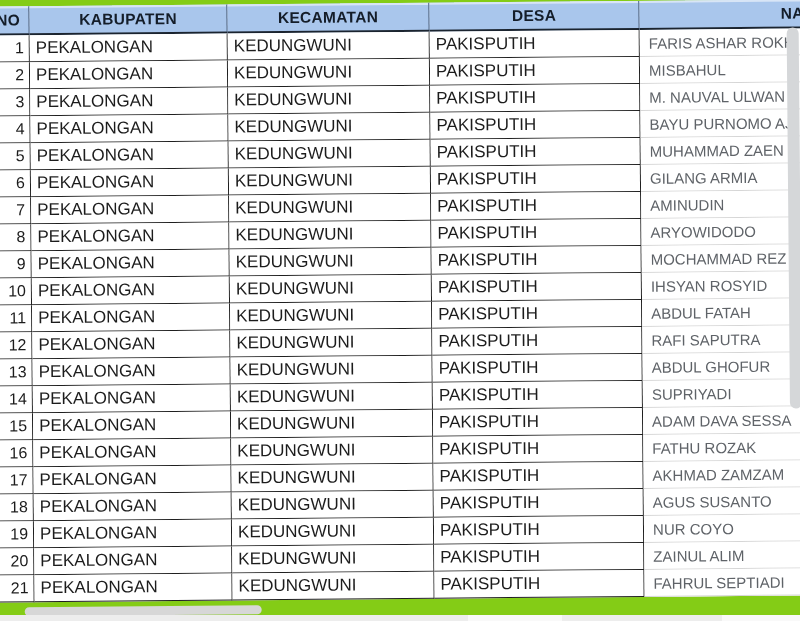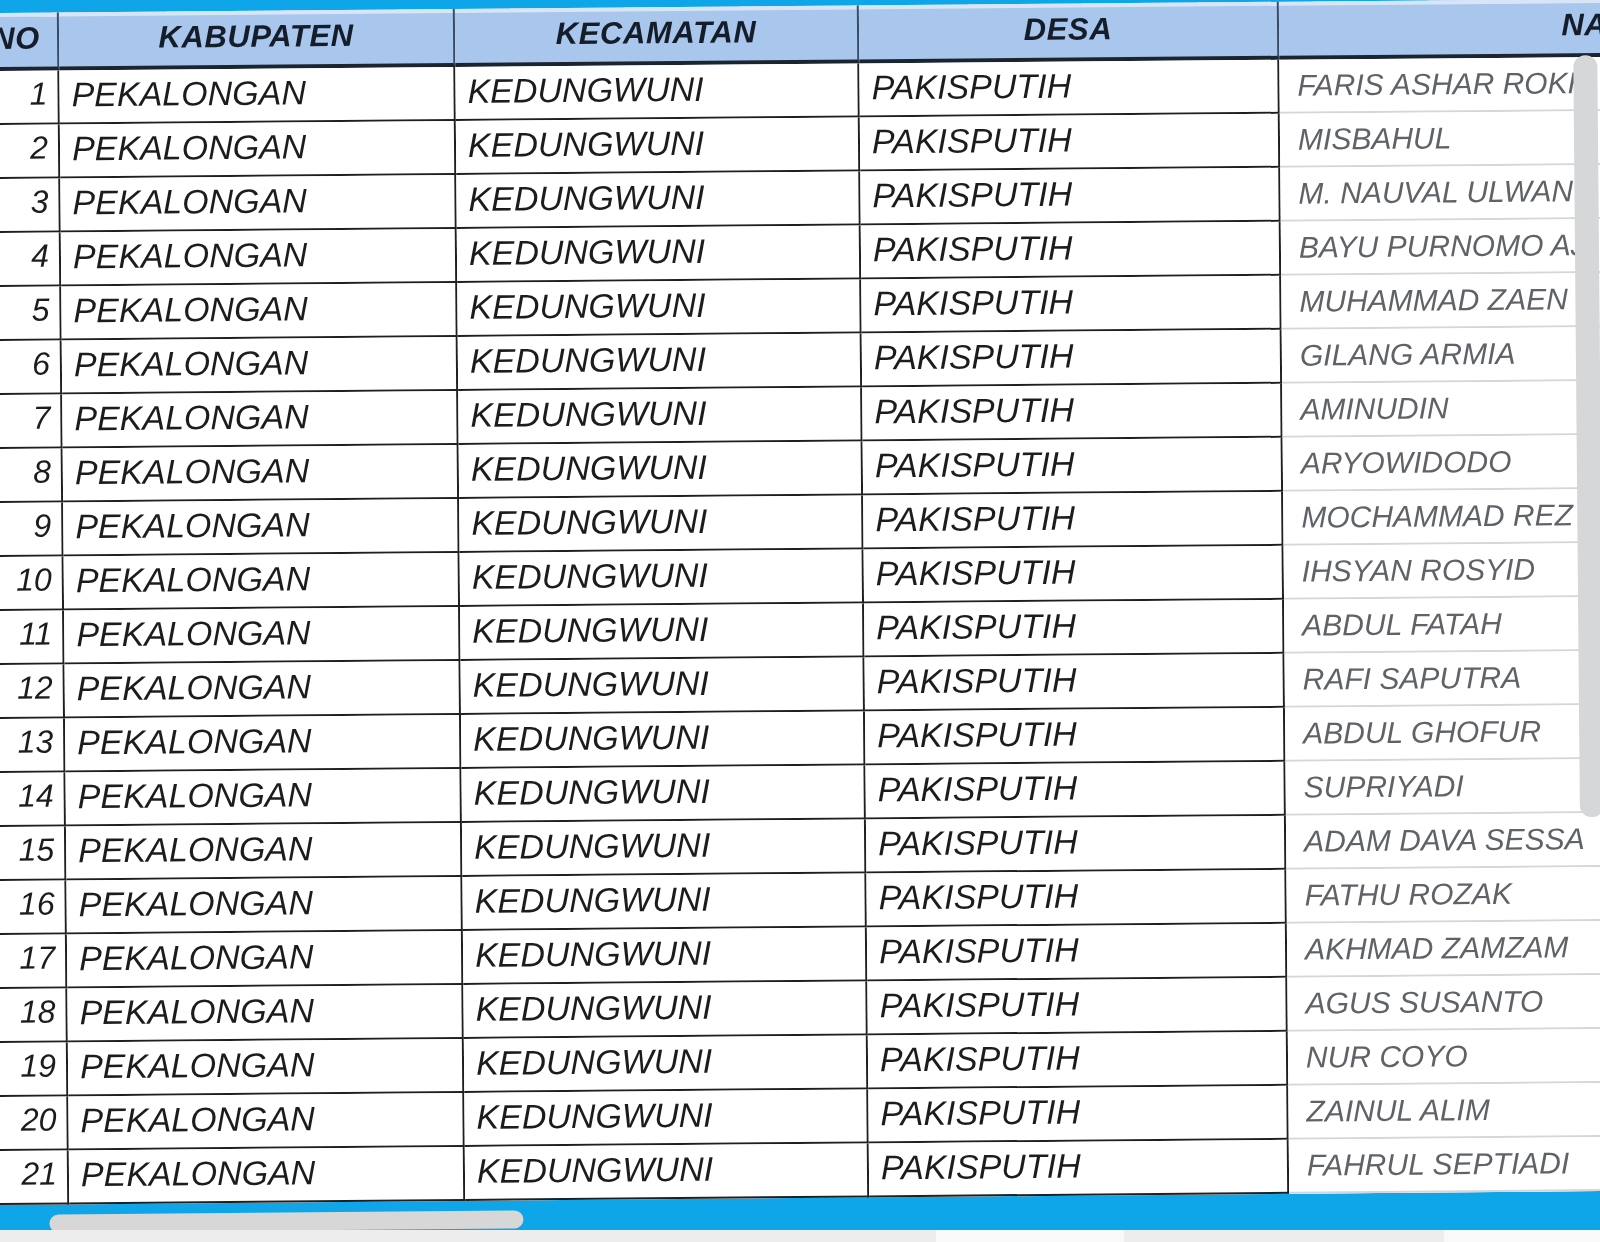--- a/index.html
+++ b/index.html
@@ -9,22 +9,21 @@
     height: 621px;
     overflow: hidden;
     background: #fdfdfd;
     font-family: "Liberation Sans", sans-serif;
   }
   .page {
     position: relative;
     width: 800px;
     height: 621px;
     overflow: hidden;
-    background: #0ea5e9;
-    font-style: italic;
+    background: #84cc16;
   }
   
   .tilt {
     position: absolute;
     left: 0; top: 0;
     width: 800px; height: 621px;
     transform: rotate(-0.5deg);
     transform-origin: 400px 300px;
   }
   .sheet-table {

